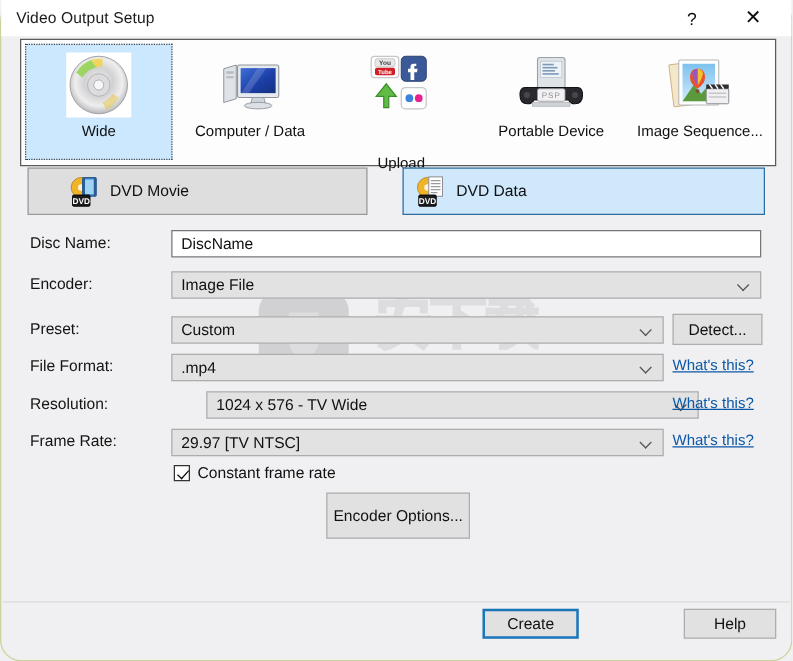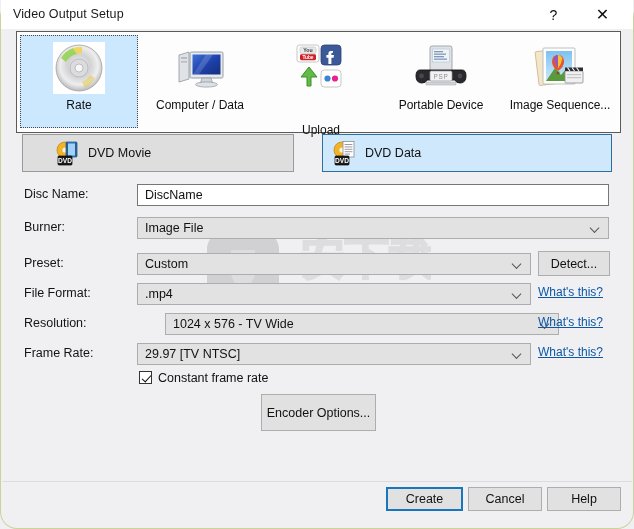--- a/index.html
+++ b/index.html
@@ -198,20 +198,21 @@
   }
   .btn.default {
     border: 2px solid #1976bb;
     background: #e1e1e1;
   }
   
   .cb-wrap {
     position: absolute;
     left: 138px; top: 371px;
     display: flex;
+    align-items: center;
     cursor: default;
   }
   .cb-box {
     width: 13px; height: 13px;
     border: 1px solid #333;
     background: #fff;
     box-sizing: border-box;
     position: relative;
     margin-right: 6px;
   }
@@ -272,21 +273,21 @@
           </defs>
           <rect x="2" y="1" width="52" height="52" fill="#ffffff"></rect>
           <ellipse cx="28" cy="27" rx="23" ry="23" fill="url(#discG)" stroke="#9a9a9e" stroke-width="0.7"></ellipse>
           <path d="M10 17 A23 23 0 0 1 22 7 L26 13 A17 17 0 0 0 15 21 Z" fill="#8fd24a" opacity="0.85"></path>
           <path d="M22 7 A23 23 0 0 1 31 6 L31 12 A17 17 0 0 0 26 13 Z" fill="#f2d23c" opacity="0.8"></path>
           <path d="M44 37 A23 23 0 0 1 34 47 L31 41 A17 17 0 0 0 39 34 Z" fill="#e8c94a" opacity="0.55"></path>
           <ellipse cx="28" cy="27" rx="9" ry="9" fill="#dcdcde" stroke="#a8a8ac" stroke-width="0.6"></ellipse>
           <ellipse cx="28" cy="27" rx="4" ry="4" fill="#f7f7f7" stroke="#9e9ea2" stroke-width="0.6"></ellipse>
         </svg>
       </div>
-      <div class="tool-label">Rate</div>
+      <div class="tool-label">Wide</div>
     </div>
 
     <div class="tool-item" style="left:124px;">
       <div class="tool-icon">
         <svg width="56" height="54" viewBox="0 0 56 54">
           <defs>
             <linearGradient id="scrG" x1="0" y1="0" x2="1" y2="1">
               <stop offset="0%" stop-color="#3f6fd8"></stop>
               <stop offset="55%" stop-color="#1c3fa8"></stop>
               <stop offset="100%" stop-color="#16307d"></stop>
@@ -426,21 +427,21 @@
       <g fill="none" stroke="#cfcfd2" stroke-width="3.4">
         <text x="100" y="45" font-family="Liberation Sans, sans-serif" font-size="44" stroke="#cfcfd2" fill="none">安下载</text>
       </g>
       <text x="100" y="72" font-family="Liberation Sans, sans-serif" font-size="26" fill="#cfcfd2">anxz.com</text>
     </svg>
   </div>
 
   <div class="form-label" style="top:187px;">Disc Name:</div>
   <div class="ctl textbox" style="top:184px;">DiscName</div>
 
-  <div class="form-label" style="top:220px;">Burner:</div>
+  <div class="form-label" style="top:220px;">Encoder:</div>
   <div class="ctl combo wide" style="top:217px;">
     <span>Image File</span>
     <span class="combo-arrow"></span>
   </div>
 
   <div class="form-label" style="top:256px;">Preset:</div>
   <div class="ctl combo narrow" style="top:253px;">
     <span>Custom</span>
     <span class="combo-arrow"></span>
   </div>
@@ -469,16 +470,15 @@
 
   <div class="cb-wrap">
     <span class="cb-box"></span>
     <span class="cb-label">Constant frame rate</span>
   </div>
 
   <div class="btn" style="left:260px; top:394px; width:115px; height:37px;">Encoder Options...</div>
 
   <div class="bottom-sep"></div>
   <div class="btn default" style="left:385px; top:487px; width:77px; height:24px;">Create</div>
-  <div class="btn" style="left:467px; top:487px; width:74px; height:24px;">Cancel</div>
   <div class="btn" style="left:546px; top:487px; width:74px; height:24px;">Help</div>
 
 </div>
 
 </body></html>

